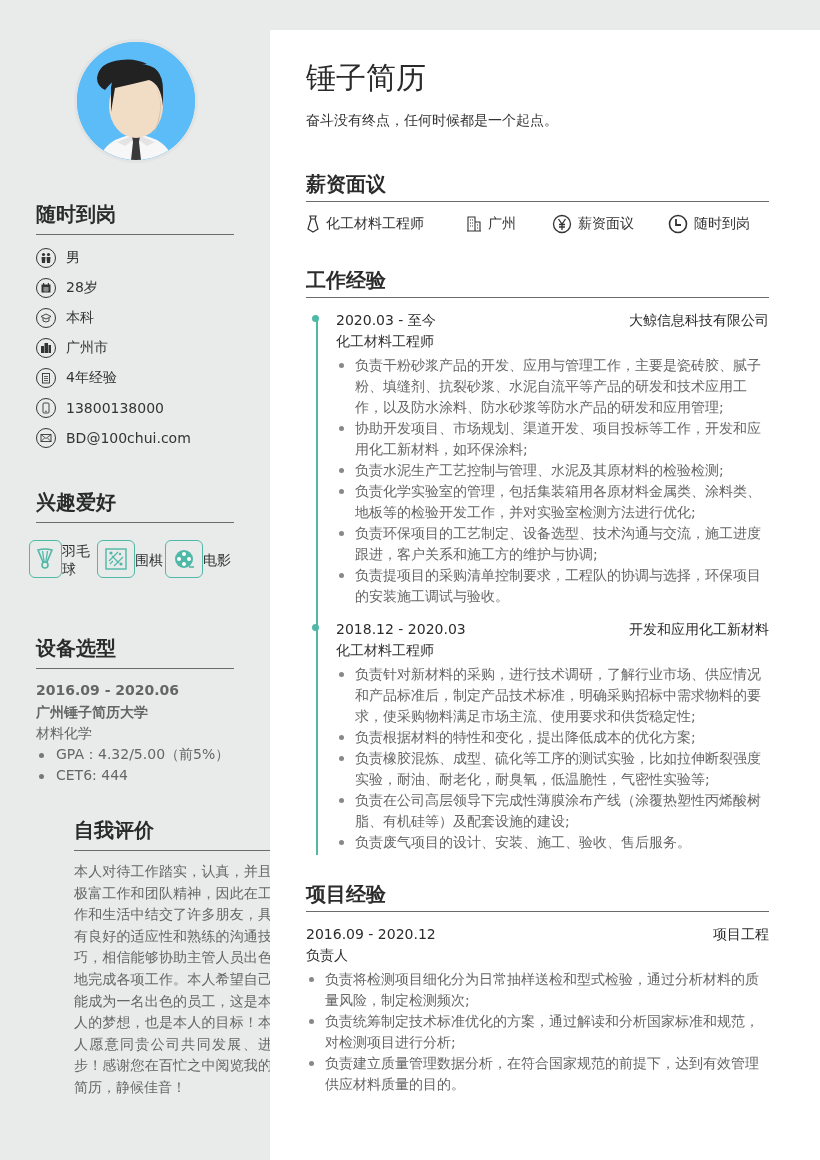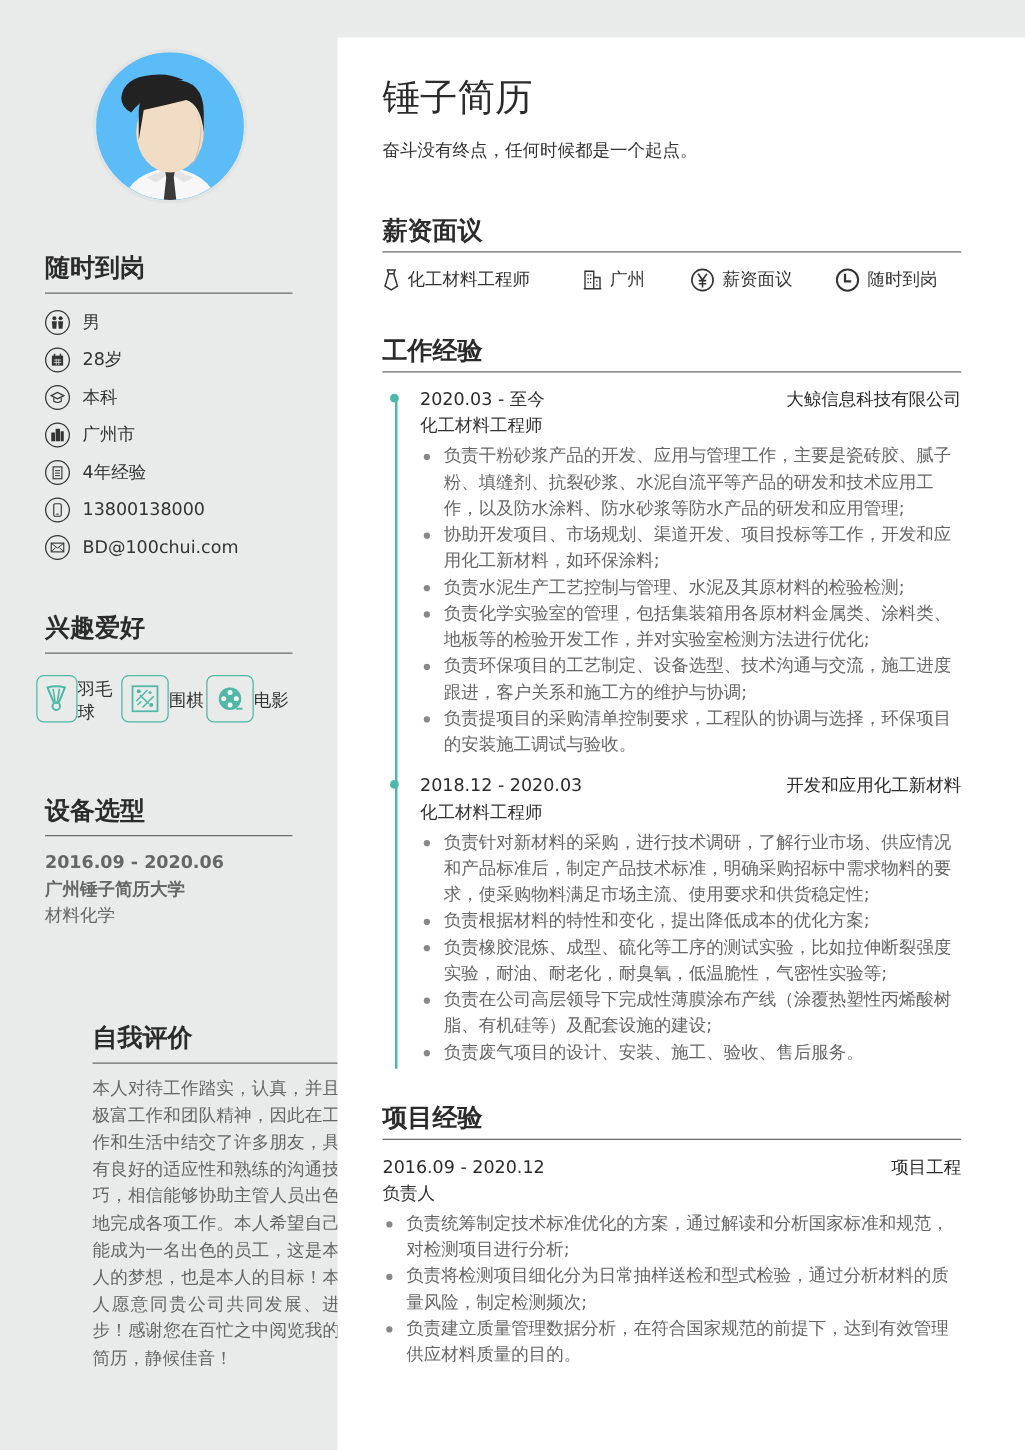--- a/index.html
+++ b/index.html
@@ -195,20 +195,24 @@
         <span class="hobby-label">电影</span>
       </div>
     </div>
   </section>
 
   <section class="side-section" style="top:634px;">
     <h2 class="side-title">设备选型</h2>
     <div class="edu-date">2016.09 - 2020.06</div>
     <div class="edu-school">广州锤子简历大学</div>
     <div class="edu-major">材料化学</div>
+    <ul class="edu-list">
+      <li>GPA：4.32/5.00（前5%）</li>
+      <li>CET6: 444</li>
+    </ul>
   </section>
 
   <section class="side-section" style="top:816px;margin-left:38px;">
     <h2 class="side-title">自我评价</h2>
     <p class="self-text">本人对待工作踏实，认真，并且极富工作和团队精神，因此在工作和生活中结交了许多朋友，具有良好的适应性和熟练的沟通技巧，相信能够协助主管人员出色地完成各项工作。本人希望自己能成为一名出色的员工，这是本人的梦想，也是本人的目标！本人愿意同贵公司共同发展、进步！感谢您在百忙之中阅览我的简历，静候佳音！</p>
   </section>
 </aside>
 
 <main class="main">
   <h1 class="page-title">锤子简历</h1>
@@ -290,19 +294,19 @@
 
   <section class="m-section" style="top:850px;">
     <h2 class="m-title">项目经验</h2>
     <div class="proj">
       <div class="job-head">
         <span>2016.09 - 2020.12</span>
         <span>项目工程</span>
       </div>
       <div class="job-role">负责人</div>
       <ul class="bullets">
+        <li>负责将检测项目细化分为日常抽样送检和型式检验，通过分析材料的质量风险，制定检测频次;</li>
         <li>负责统筹制定技术标准优化的方案，通过解读和分析国家标准和规范，对检测项目进行分析;</li>
-        <li>负责将检测项目细化分为日常抽样送检和型式检验，通过分析材料的质量风险，制定检测频次;</li>
         <li>负责建立质量管理数据分析，在符合国家规范的前提下，达到有效管理供应材料质量的目的。</li>
       </ul>
     </div>
   </section>
 </main>
 
 </body></html>

